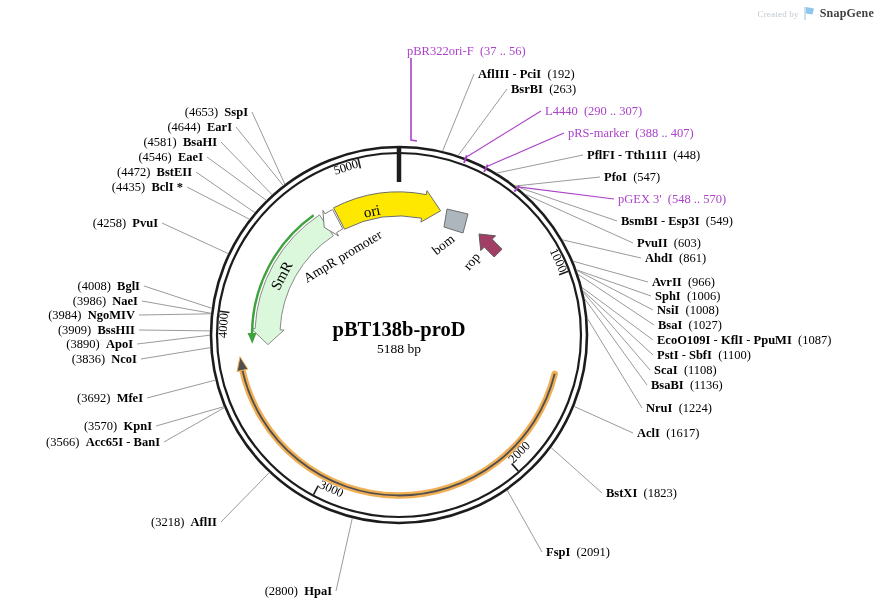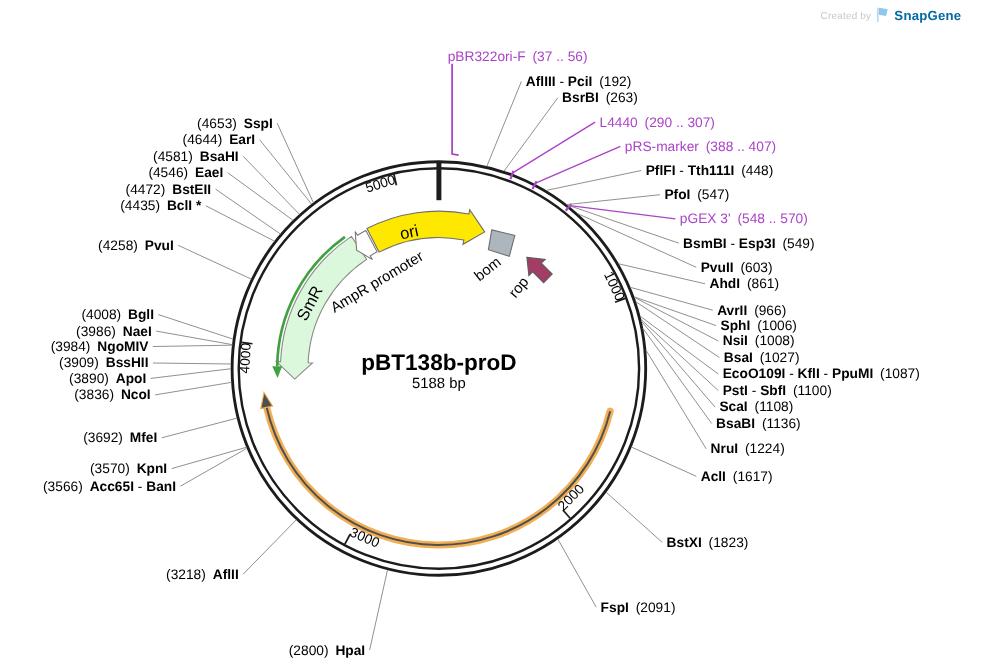--- a/index.html
+++ b/index.html
@@ -1,20 +1,20 @@
 <!DOCTYPE html>
 <html><head>
 <meta charset="utf-8">
 <style>
   html,body{margin:0;padding:0;background:#ffffff;}
   #stage{position:relative;width:884px;height:608px;background:#ffffff;overflow:hidden;
-         font-family:Liberation Sans, sans-serif;}
+         font-family:Liberation Serif, serif;}
   #watermark{position:absolute;top:6px;right:10px;display:flex;align-items:center;gap:4px;}
   #watermark .created{font-size:9px;color:#c3c9cf;letter-spacing:.2px;}
-  #watermark .brand{font-size:12px;font-weight:700;color:#0369a1;letter-spacing:.2px;}
+  #watermark .brand{font-size:12px;font-weight:700;color:#404040;letter-spacing:.2px;}
   svg text{user-select:none;}
 </style>
 </head>
 <body>
 
 <div id="stage">
   <div id="watermark">
     <span class="created">Created by</span>
     <svg width="13" height="15" viewBox="0 0 13 15">
       <line x1="2" y1="1" x2="2" y2="14" stroke="#bcd9ee" stroke-width="1.6"></line>

